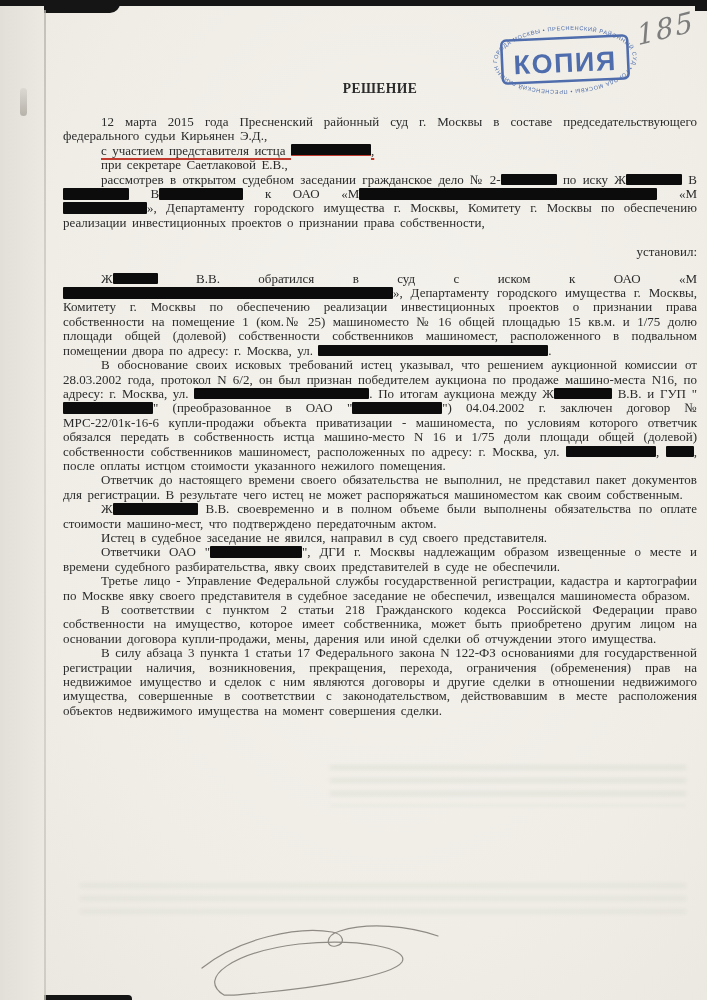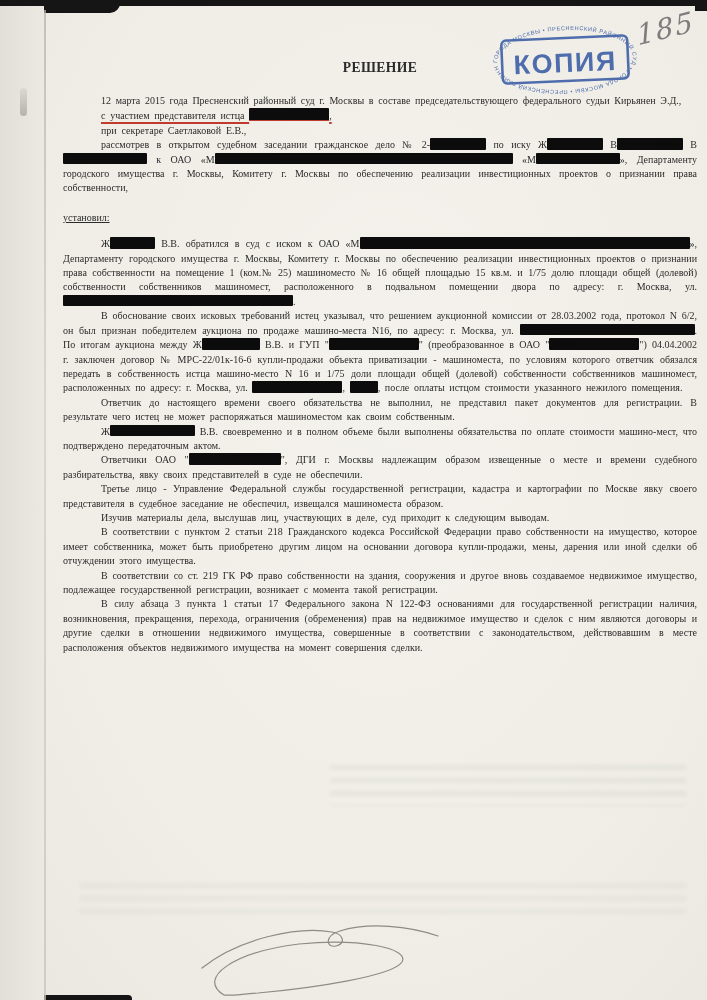--- a/index.html
+++ b/index.html
@@ -33,26 +33,26 @@
   .stamp{position:absolute;top:20px;left:484px;width:162px;height:80px;
     transform:rotate(-2.5deg);color:var(--stamp-blue);opacity:.92;}
   .stamp svg{width:100%;height:100%;}
 
   
   .page-number{position:absolute;top:12px;left:636px;
     font-family:"DejaVu Serif", serif;font-style:italic;font-weight:400;
     font-size:28px;color:var(--pencil);transform:rotate(-14deg) skewX(-8deg);letter-spacing:2px;}
 
   
-  .content{position:absolute;top:60px;left:63px;width:634px;}
+  .content{position:absolute;top:81px;left:63px;width:634px;}
   .doc-title{text-align:center;font-weight:bold;font-size:13.6px;line-height:16px;
     margin:0 0 18px 0;letter-spacing:.4px;}
-  .para{margin:0;font-size:10px;line-height:14.4px;text-align:justify;
+  .para{margin:0;font-size:13px;line-height:14.4px;text-align:justify;
     text-indent:38px;word-spacing:2.2px;}
-  .para.center{text-align:left;text-indent:0;margin:15px 0 12px 0;word-spacing:normal;text-decoration:underline;}
+  .para.center{text-align:right;text-indent:0;margin:15px 0 12px 0;word-spacing:normal;}
   .u-red{text-decoration:underline;text-decoration-color:var(--red-line);
     text-decoration-thickness:1.6px;text-underline-offset:2.5px;}
   .u-red .redact{border-bottom:1.7px solid var(--red-line);}
   .redact{display:inline-block;height:11.5px;background:var(--redaction);
     vertical-align:-1.5px;border-radius:1px;}
 
   
   .signature{position:absolute;top:916px;left:194px;width:252px;height:82px;}
   .signature svg{width:100%;height:100%;}
 </style>
@@ -93,25 +93,24 @@
     <div id="doc-body">
         <p class="para"><span>12 марта 2015 года Пресненский районный суд г. Москвы в составе председательствующего федерального судьи Кирьянен Э.Д.,</span></p>
         <p class="para u-red"><span>с участием представителя истца </span><span class="redact" style="width: 80px;"></span><span>,</span></p>
         <p class="para"><span>при секретаре Саетлаковой Е.В.,</span></p>
         <p class="para"><span>рассмотрев в открытом судебном заседании гражданское дело № 2-</span><span class="redact" style="width: 56px;"></span><span> по иску Ж</span><span class="redact" style="width: 56px;"></span><span> В</span><span class="redact" style="width: 66px;"></span><span> В</span><span class="redact" style="width: 84px;"></span><span> к ОАО «М</span><span class="redact" style="width: 298px;"></span><span> «М</span><span class="redact" style="width: 84px;"></span><span>», Департаменту городского имущества г. Москвы, Комитету г. Москвы по  обеспечению реализации инвестиционных проектов о признании права собственности,</span></p>
         <p class="para center"><span>установил:</span></p>
         <p class="para"><span>Ж</span><span class="redact" style="width: 45px;"></span><span> В.В. обратился в суд с иском к ОАО «М</span><span class="redact" style="width: 330px;"></span><span>», Департаменту городского имущества г. Москвы, Комитету г. Москвы по обеспечению  реализации инвестиционных проектов о признании права собственности на помещение 1 (ком.№ 25) машиноместо  № 16 общей площадью 15 кв.м. и 1/75 долю площади общей (долевой) собственности собственников машиномест, расположенного в подвальном помещении  двора по адресу: г. Москва, ул. </span><span class="redact" style="width: 230px;"></span><span>.</span></p>
         <p class="para"><span>В обоснование своих исковых требований истец указывал, что решением аукционной комиссии от 28.03.2002 года, протокол N 6/2, он был признан победителем аукциона по продаже машино-места N16, по адресу: г. Москва,  ул. </span><span class="redact" style="width: 175px;"></span><span>.  По итогам аукциона между Ж</span><span class="redact" style="width: 58px;"></span><span> В.В. и ГУП "</span><span class="redact" style="width: 90px;"></span><span>" (преобразованное в ОАО "</span><span class="redact" style="width: 90px;"></span><span>") 04.04.2002 г. заключен договор № МРС-22/01к-16-6 купли-продажи объекта приватизации - машиноместа, по условиям которого ответчик обязался передать в собственность истца машино-место N 16  и 1/75 доли площади общей (долевой) собственности собственников машиномест, расположенных по адресу: г. Москва,  ул. </span><span class="redact" style="width: 90px;"></span><span>, </span><span class="redact" style="width: 28px;"></span><span>, после оплаты истцом стоимости указанного нежилого помещения.</span></p>
         <p class="para"><span>Ответчик  до  настоящего  времени  своего  обязательства  не  выполнил,  не  представил  пакет документов для регистрации. В результате чего истец не может распоряжаться машиноместом как своим собственным.</span></p>
         <p class="para"><span>Ж</span><span class="redact" style="width: 85px;"></span><span> В.В.  своевременно  и  в  полном  объеме  были  выполнены  обязательства  по  оплате стоимости машино-мест, что подтверждено передаточным актом.</span></p>
+        <p class="para"><span>Истец в судебное заседание не явился, направил в суд своего представителя.</span></p>
         <p class="para"><span>Ответчики ОАО "</span><span class="redact" style="width: 92px;"></span><span>", ДГИ г. Москвы надлежащим образом извещенные о месте и времени судебного разбирательства, явку своих представителей в суде не обеспечили.</span></p>
         <p class="para"><span>Третье  лицо  -  Управление  Федеральной  службы  государственной  регистрации,  кадастра  и картографии по Москве явку своего представителя в судебное заседание не обеспечил, извещался машиноместа образом.</span></p>
-        <p class="para"><span>Изучив материалы дела, выслушав лиц, участвующих в деле, суд приходит к следующим выводам.</span></p>
         <p class="para"><span>В соответствии с пунктом 2 статьи 218 Гражданского кодекса Российской Федерации право собственности на имущество, которое имеет собственника, может быть приобретено другим лицом на основании договора купли-продажи, мены, дарения или иной сделки об отчуждении этого имущества.</span></p>
-        <p class="para"><span>В соответствии со ст. 219 ГК РФ право собственности на здания, сооружения и другое вновь создаваемое недвижимое имущество, подлежащее государственной регистрации, возникает с момента такой регистрации.</span></p>
         <p class="para"><span>В  силу  абзаца  3  пункта  1  статьи  17  Федерального  закона  N  122-ФЗ  основаниями  для государственной  регистрации  наличия,  возникновения,  прекращения,  перехода,  ограничения (обременения) прав на недвижимое имущество и сделок с ним являются договоры и другие сделки в отношении недвижимого имущества, совершенные в соответствии с законодательством, действовавшим в месте расположения объектов недвижимого имущества на момент совершения сделки.</span></p>
       </div>
   </div>
 
   <div class="signature">
     <svg viewBox="0 0 252 82" xmlns="http://www.w3.org/2000/svg" fill="none" stroke="#8f8b84" stroke-width="1.2" stroke-linecap="round">
       <path d="M8,52 C45,22 105,10 138,16 C150,18 152,28 142,30 C132,32 130,20 146,15 C175,6 215,10 244,20"></path>
       <path d="M30,79 C2,62 40,36 105,28 C165,22 216,32 208,46 C199,60 120,72 64,77 C48,78 36,80 30,79"></path>
     </svg>
   </div>

